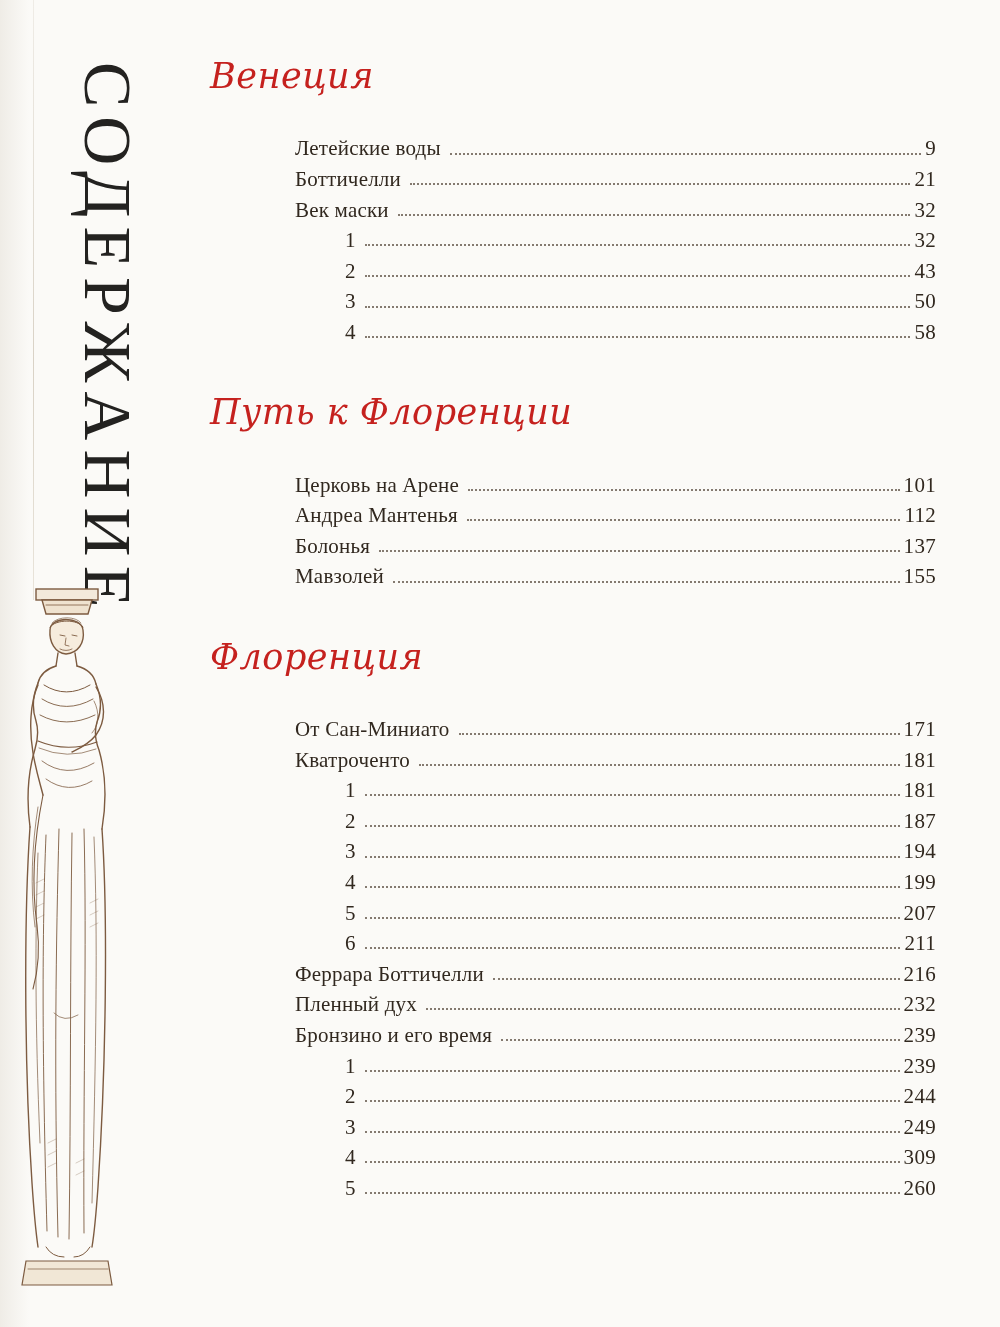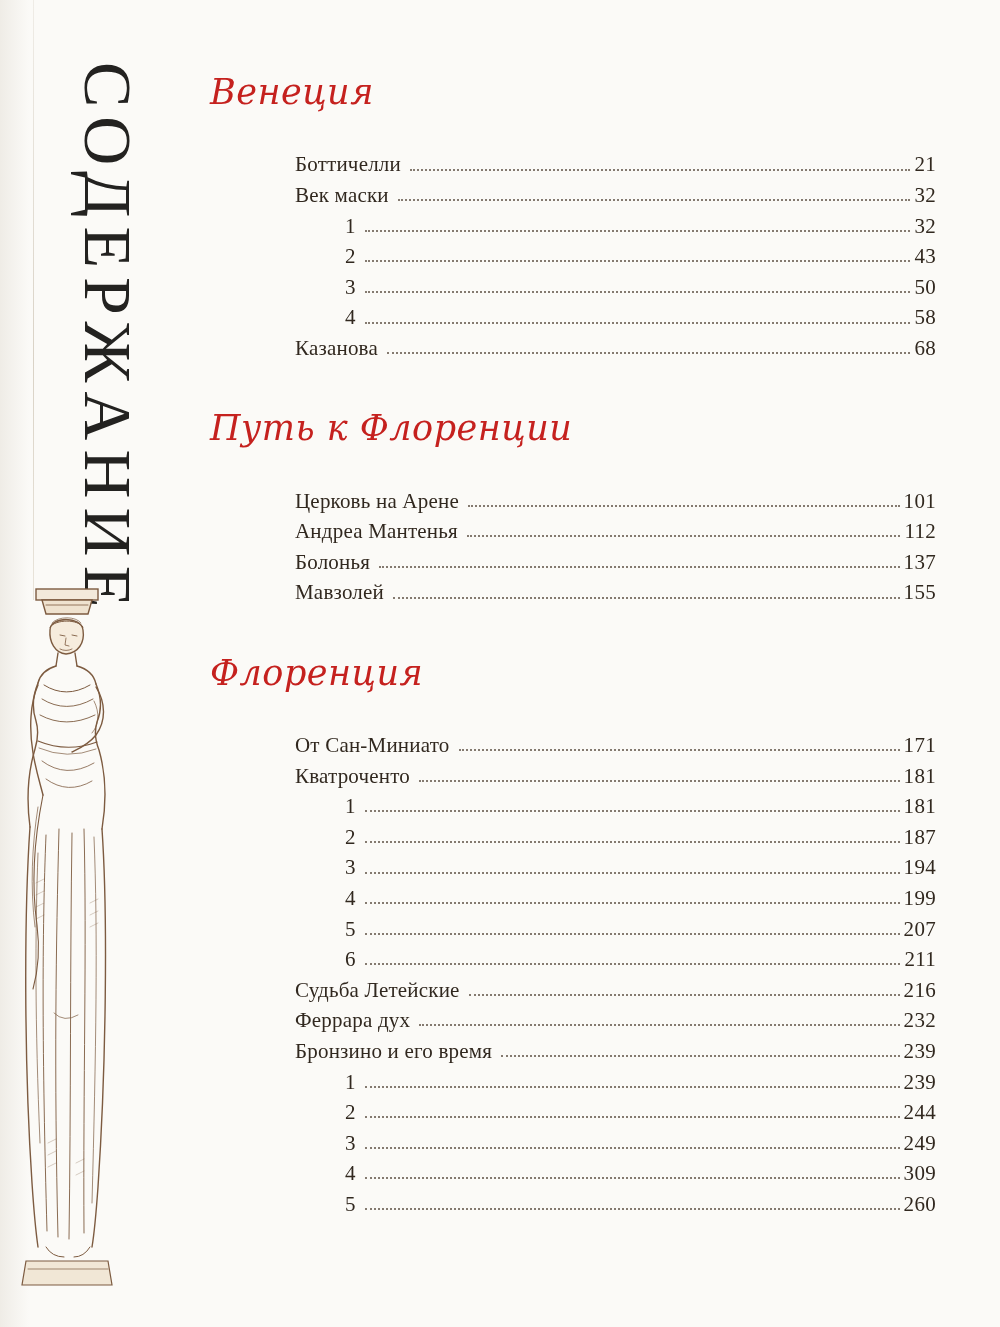--- a/index.html
+++ b/index.html
@@ -39,21 +39,21 @@
   
   .toc{
     position:absolute;left:210px;top:54px;right:64px;
   }
   .section-title{
     font-family:"DejaVu Serif", serif;
     font-style:italic;
     font-size:35px;
     line-height:44px;
     color:#c5211e;
-    margin:16px 0 34px 0;
+    margin:0 0 34px 0;
     letter-spacing:.5px;
   }
   .entries{margin:0 0 44px 0;padding-left:85px;}
   .toc-row{
     display:flex;align-items:flex-end;
     height:30.6px;
   }
   .toc-row.indent{padding-left:50px;}
   .toc-label{
     font-size:21px;line-height:1.15;
@@ -147,20 +147,25 @@
           <path d="M74,580 l8,-4 M74,592 l8,-4"></path>
         </g>
       </g>
     </svg>
   </div>
 
   <main class="toc">
       <div class="section-title">Венеция</div>
       <div class="entries">
         <div class="toc-row">
+          <span class="toc-label">Летейские воды</span>
+          <span class="toc-leader"></span>
+          <span class="toc-page">9</span>
+        </div>
+        <div class="toc-row">
           <span class="toc-label">Боттичелли</span>
           <span class="toc-leader"></span>
           <span class="toc-page">21</span>
         </div>
         <div class="toc-row">
           <span class="toc-label">Век маски</span>
           <span class="toc-leader"></span>
           <span class="toc-page">32</span>
         </div>
         <div class="toc-row indent">
@@ -175,25 +180,20 @@
         </div>
         <div class="toc-row indent">
           <span class="toc-label">3</span>
           <span class="toc-leader"></span>
           <span class="toc-page">50</span>
         </div>
         <div class="toc-row indent">
           <span class="toc-label">4</span>
           <span class="toc-leader"></span>
           <span class="toc-page">58</span>
-        </div>
-        <div class="toc-row">
-          <span class="toc-label">Казанова</span>
-          <span class="toc-leader"></span>
-          <span class="toc-page">68</span>
         </div>
       </div>
       <div class="section-title">Путь к Флоренции</div>
       <div class="entries">
         <div class="toc-row">
           <span class="toc-label">Церковь на Арене</span>
           <span class="toc-leader"></span>
           <span class="toc-page">101</span>
         </div>
         <div class="toc-row">
@@ -248,26 +248,26 @@
           <span class="toc-label">5</span>
           <span class="toc-leader"></span>
           <span class="toc-page">207</span>
         </div>
         <div class="toc-row indent">
           <span class="toc-label">6</span>
           <span class="toc-leader"></span>
           <span class="toc-page">211</span>
         </div>
         <div class="toc-row">
-          <span class="toc-label">Судьба Летейские</span>
+          <span class="toc-label">Феррара Боттичелли</span>
           <span class="toc-leader"></span>
           <span class="toc-page">216</span>
         </div>
         <div class="toc-row">
-          <span class="toc-label">Феррара дух</span>
+          <span class="toc-label">Пленный дух</span>
           <span class="toc-leader"></span>
           <span class="toc-page">232</span>
         </div>
         <div class="toc-row">
           <span class="toc-label">Бронзино и его время</span>
           <span class="toc-leader"></span>
           <span class="toc-page">239</span>
         </div>
         <div class="toc-row indent">
           <span class="toc-label">1</span>

